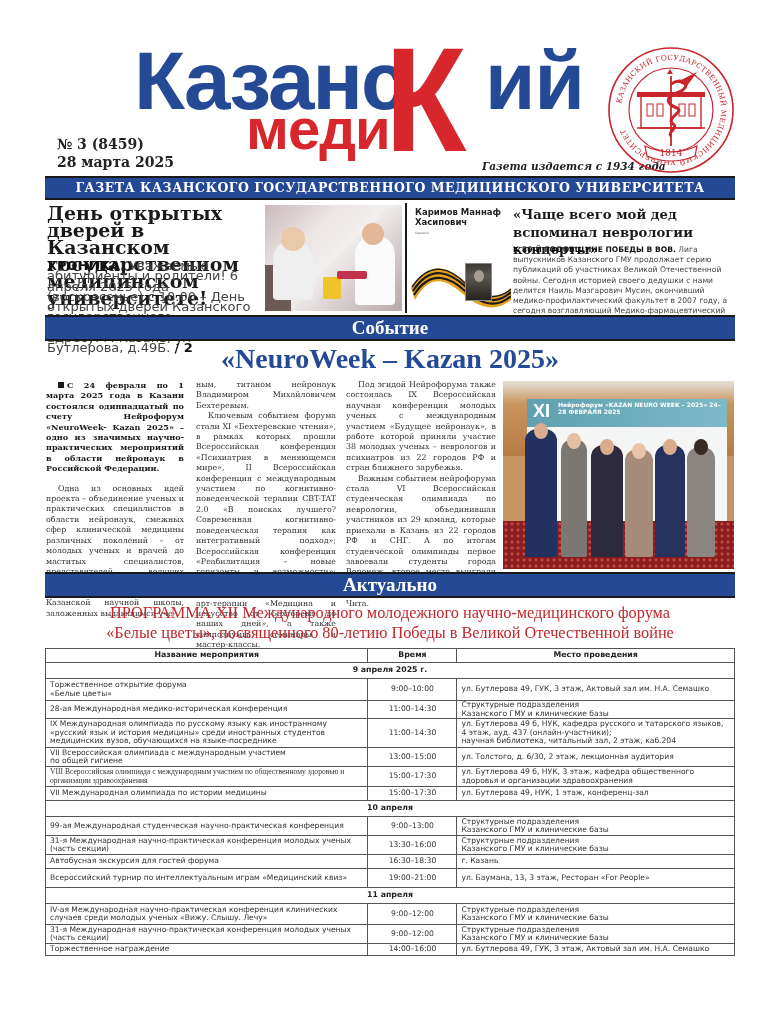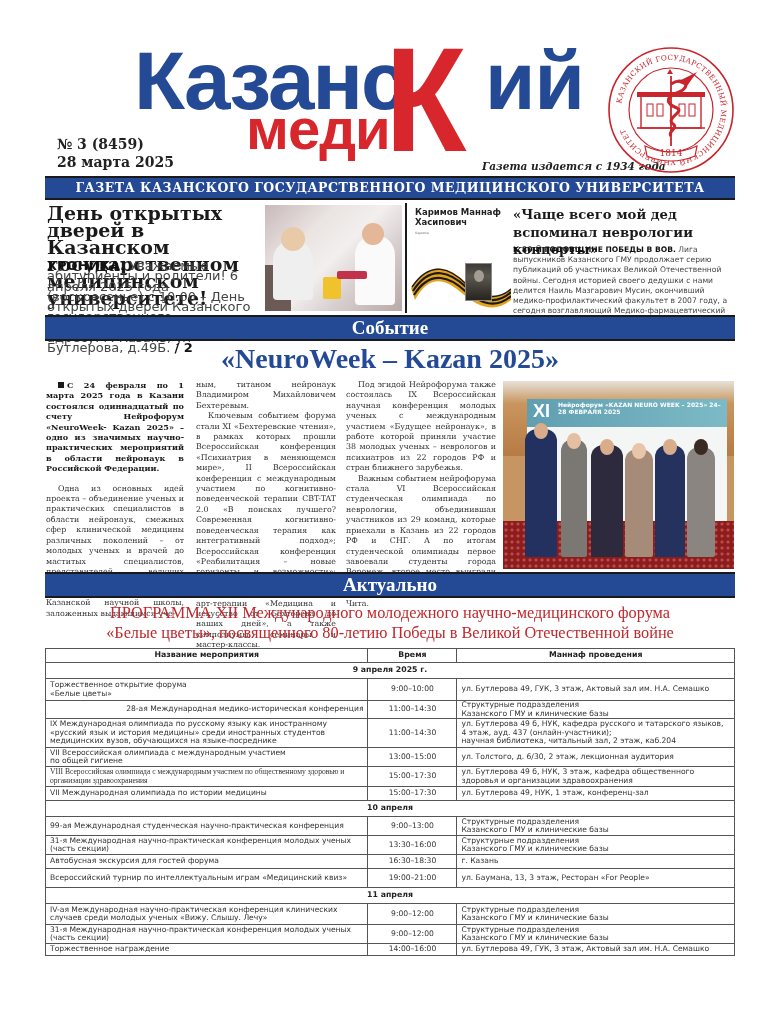--- a/index.html
+++ b/index.html
@@ -274,35 +274,35 @@
 <table class="schedule">
   <colgroup>
       <col class="c-name">
       <col class="c-time">
       <col class="c-place">
     </colgroup>
   <thead>
     <tr>
       <th>Название мероприятия</th>
       <th>Время</th>
-      <th>Маннаф проведения</th>
+      <th>Место проведения</th>
     </tr>
   </thead>
   <tbody id="schedule-body">
       <tr class="day">
         <td colspan="3">9 апреля 2025 г.</td>
       </tr>
       <tr style="height: 22px;">
         <td style="white-space: pre-line;">Торжественное открытие форума
 «Белые цветы»</td>
         <td class="time" style="white-space: nowrap;">9:00–10:00</td>
         <td style="white-space: pre-line;">ул. Бутлерова 49, ГУК, 3 этаж, Актовый зал им. Н.А. Семашко</td>
       </tr>
       <tr style="height: 17px;">
-        <td style="white-space: pre-line; text-align: right;">28-ая Международная медико-историческая конференция</td>
+        <td style="white-space: pre-line;">28-ая Международная медико-историческая конференция</td>
         <td class="time" style="white-space: nowrap;">11:00–14:30</td>
         <td style="white-space: pre-line;">Структурные подразделения
 Казанского ГМУ и клинические базы</td>
       </tr>
       <tr style="height: 29px;">
         <td style="white-space: pre-line;">IX Международная олимпиада по русскому языку как иностранному «русский язык и история медицины» среди иностранных студентов медицинских вузов, обучающихся на языке-посреднике</td>
         <td class="time" style="white-space: nowrap;">11:00–14:30</td>
         <td style="white-space: pre-line;">ул. Бутлерова 49 б, НУК, кафедра русского и татарского языков, 4 этаж, ауд. 437 (онлайн-участники);
 научная библиотека, читальный зал, 2 этаж, каб.204</td>
       </tr>

